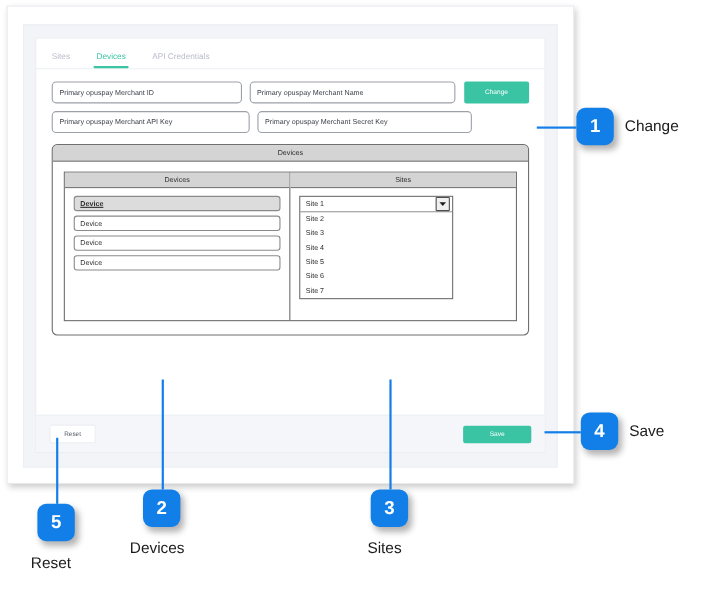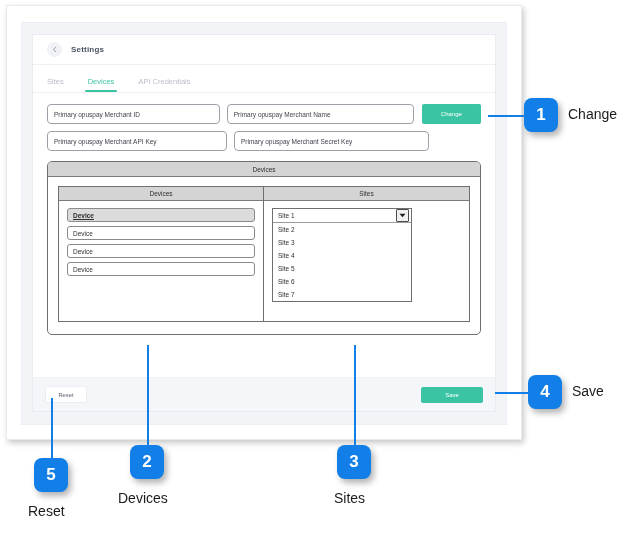--- a/index.html
+++ b/index.html
@@ -142,28 +142,20 @@
   .lead-h{height:1.5px;}
   .lead-v{width:1.5px;}
 </style>
 </head>
 <body>
 
 <div class="shot">
   <div class="app-frame">
     <div class="card">
 
-      <div class="card-head">
-        <div class="back-btn">
-          <svg width="5" height="7" viewBox="0 0 5 7">
-            <path d="M4 1 L1.3 3.5 L4 6" fill="none" stroke="#9aa0ad" stroke-width="1"></path>
-          </svg>
-        </div>
-        <div class="page-title">Settings</div>
-      </div>
 
       <div class="tabs">
         <div class="tab">Sites</div>
         <div class="tab active">Devices</div>
         <div class="tab">API Credentials</div>
       </div>
 
       <div class="card-body">
 
         <div class="field-row">

